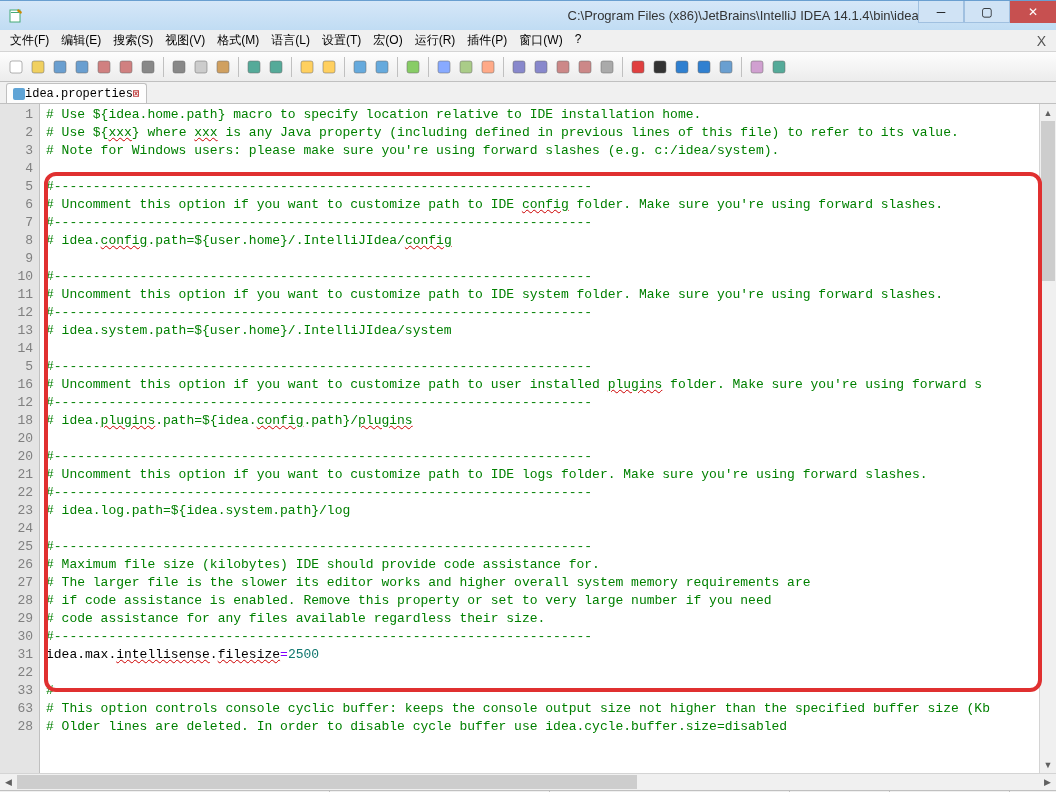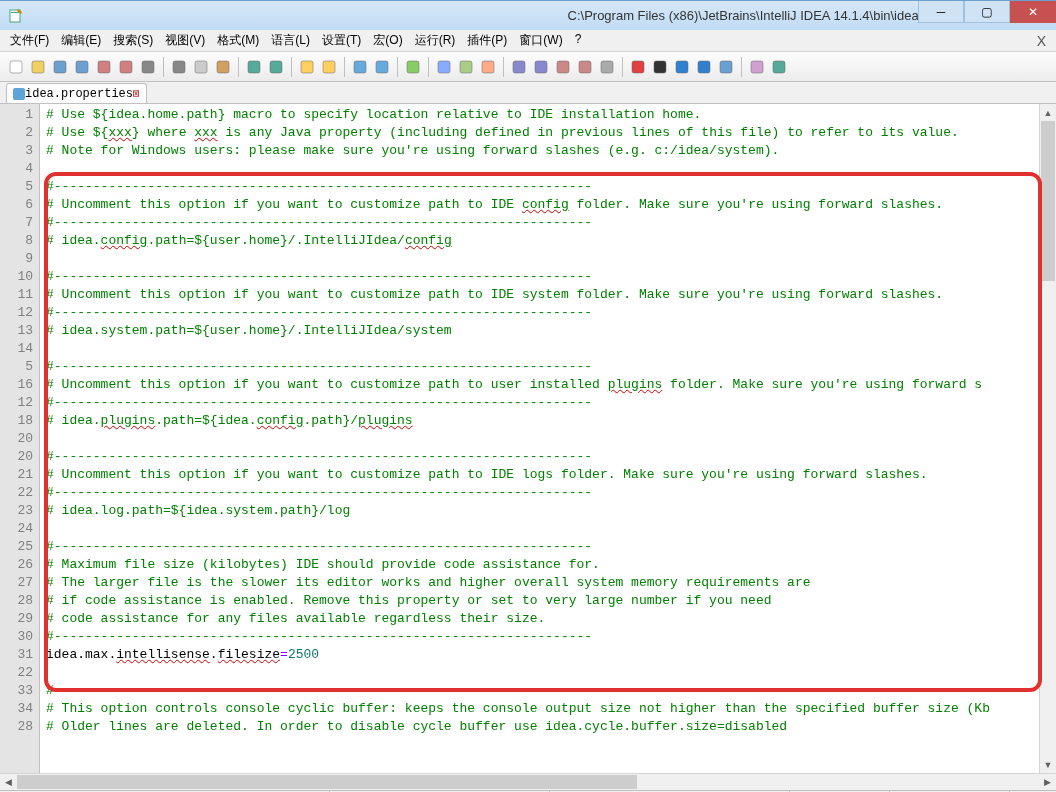--- a/index.html
+++ b/index.html
@@ -285,21 +285,21 @@
       <div>24</div>
       <div>25</div>
       <div>26</div>
       <div>27</div>
       <div>28</div>
       <div>29</div>
       <div>30</div>
       <div>31</div>
       <div>22</div>
       <div>33</div>
-      <div>34</div>
+      <div>63</div>
       <div>28</div>
     </div>
   <div class="code" id="code"><div><span class="c"># Use ${idea.home.path} macro to specify location relative to IDE installation home.</span></div><div><span class="c"># Use ${<span class="wavy">xxx</span>} where <span class="wavy">xxx</span> is any Java property (including defined in previous lines of this file) to refer to its value.</span></div><div><span class="c"># Note for Windows users: please make sure you're using forward slashes (e.g. c:/idea/system).</span></div><div>&nbsp;</div><div><span class="c">#---------------------------------------------------------------------</span></div><div><span class="c"># Uncomment this option if you want to customize path to IDE <span class="wavy">config</span> folder. Make sure you're using forward slashes.</span></div><div><span class="c">#---------------------------------------------------------------------</span></div><div><span class="c"># idea.<span class="wavy">config</span>.path=${user.home}/.IntelliJIdea/<span class="wavy">config</span></span></div><div>&nbsp;</div><div><span class="c">#---------------------------------------------------------------------</span></div><div><span class="c"># Uncomment this option if you want to customize path to IDE system folder. Make sure you're using forward slashes.</span></div><div><span class="c">#---------------------------------------------------------------------</span></div><div><span class="c"># idea.system.path=${user.home}/.IntelliJIdea/system</span></div><div>&nbsp;</div><div><span class="c">#---------------------------------------------------------------------</span></div><div><span class="c"># Uncomment this option if you want to customize path to user installed <span class="wavy">plugins</span> folder. Make sure you're using forward s</span></div><div><span class="c">#---------------------------------------------------------------------</span></div><div><span class="c"># idea.<span class="wavy">plugins</span>.path=${idea.<span class="wavy">config</span>.path}/<span class="wavy">plugins</span></span></div><div>&nbsp;</div><div><span class="c">#---------------------------------------------------------------------</span></div><div><span class="c"># Uncomment this option if you want to customize path to IDE logs folder. Make sure you're using forward slashes.</span></div><div><span class="c">#---------------------------------------------------------------------</span></div><div><span class="c"># idea.log.path=${idea.system.path}/log</span></div><div>&nbsp;</div><div><span class="c">#---------------------------------------------------------------------</span></div><div><span class="c"># Maximum file size (kilobytes) IDE should provide code assistance for.</span></div><div><span class="c"># The larger file is the slower its editor works and higher overall system memory requirements are</span></div><div><span class="c"># if code assistance is enabled. Remove this property or set to very large number if you need</span></div><div><span class="c"># code assistance for any files available regardless their size.</span></div><div><span class="c">#---------------------------------------------------------------------</span></div><div><span class="k">idea.max.<span class="wavy">intellisense</span>.<span class="wavy">filesize</span></span><span class="eq">=</span><span class="v">2500</span></div><div>&nbsp;</div><div><span class="c">#---------------------------------------------------------------------</span></div><div><span class="c"># This option controls console cyclic buffer: keeps the console output size not higher than the specified buffer size (Kb</span></div><div><span class="c"># Older lines are deleted. In order to disable cycle buffer use idea.cycle.buffer.size=disabled</span></div></div>
   <div class="vscroll">
     <div class="arrow">▲</div>
     <div class="thumb"></div>
     <div class="arrow" style="position:absolute;bottom:0;width:100%;">▼</div>
   </div>
 </div>
 

